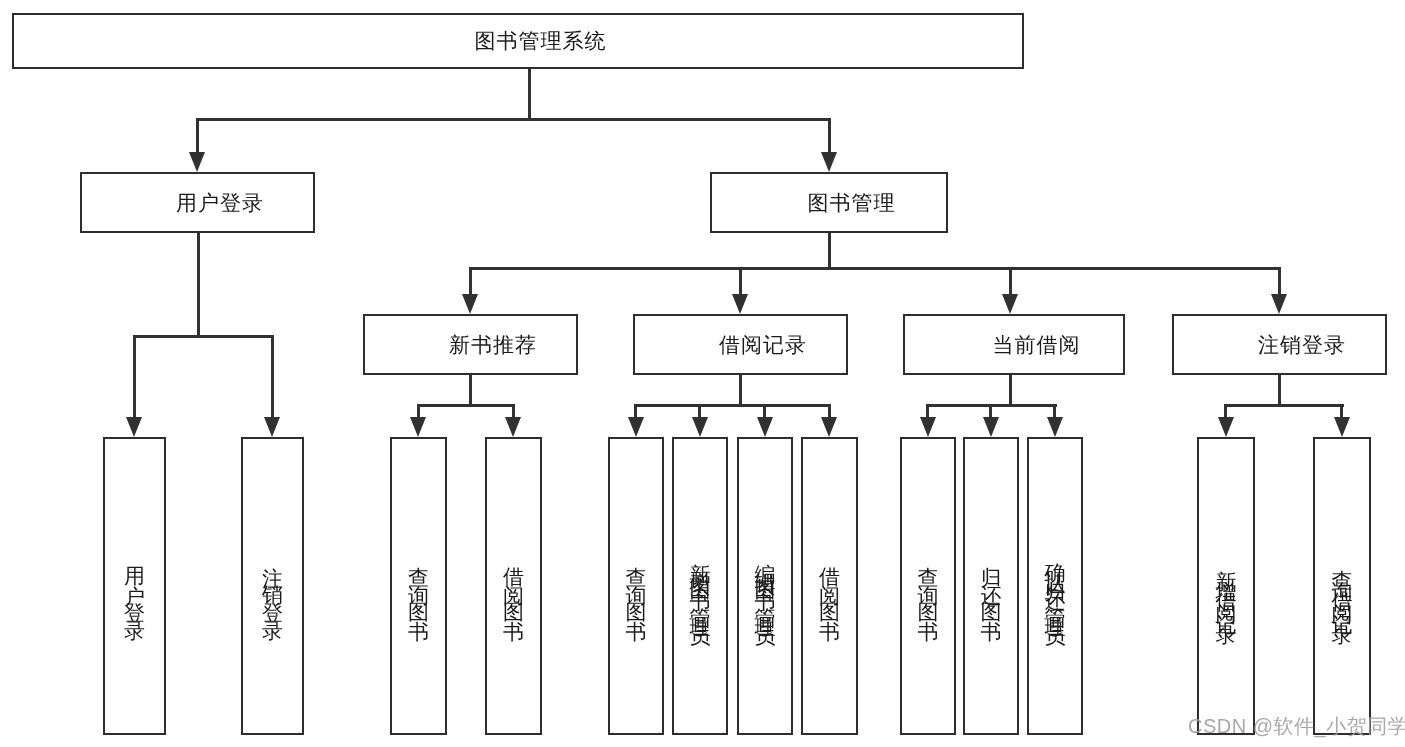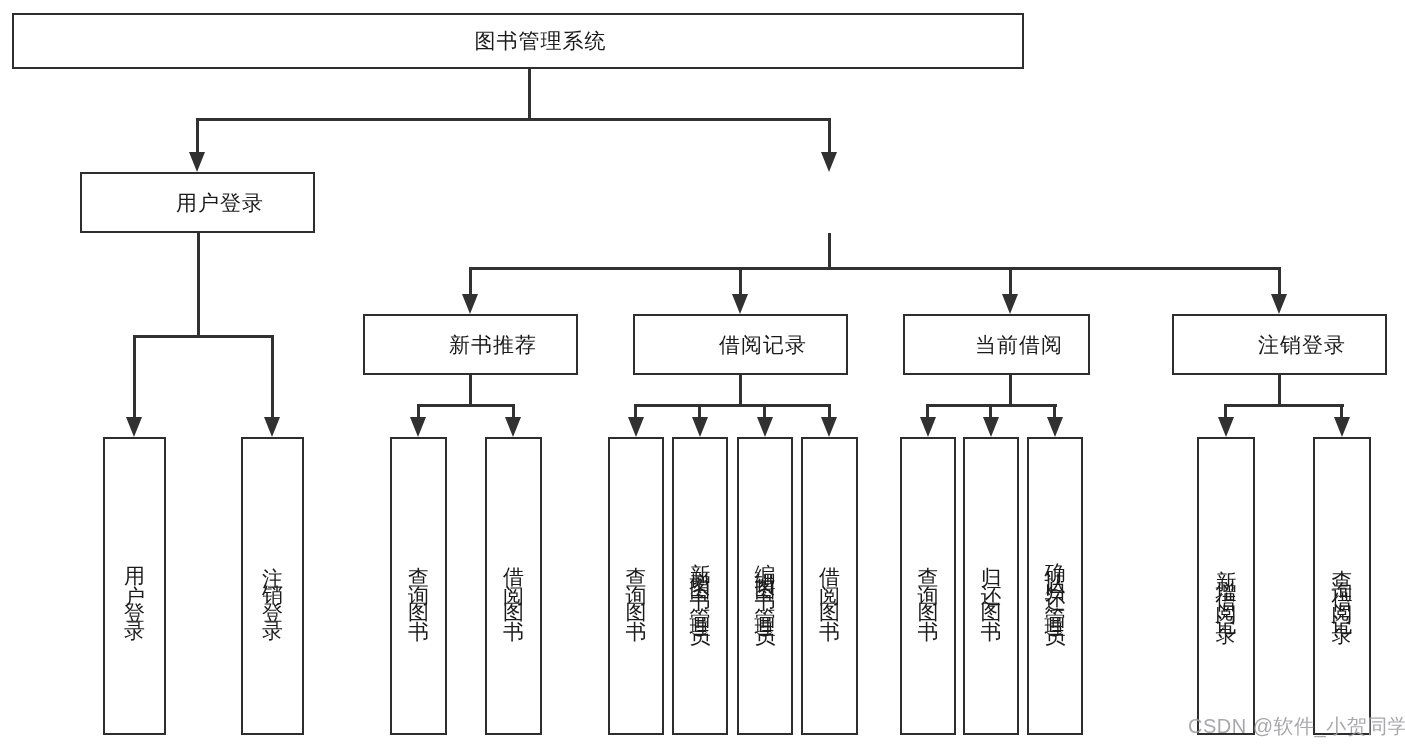--- a/index.html
+++ b/index.html
@@ -35,24 +35,25 @@
 </style>
 </head>
 <body>
 
 <div id="canvas">
 
   <div class="node" style="left:12px;top:13px;width:1012px;height:56px;">图书管理系统</div>
 
   <div class="node" style="left:80px;top:172px;width:235px;height:61px;">用户登录</div>
 
+  <div class="node" style="left:710px;top:172px;width:238px;height:61px;">图书管理</div>
 
   <div class="node" style="left:363px;top:314px;width:215px;height:61px;">新书推荐</div>
   <div class="node" style="left:633px;top:314px;width:215px;height:61px;">借阅记录</div>
-  <div class="node" style="left:903px;top:314px;width:187px;height:61px;">当前借阅</div>
+  <div class="node" style="left:903px;top:314px;width:222px;height:61px;">当前借阅</div>
   <div class="node" style="left:1172px;top:314px;width:215px;height:61px;">注销登录</div>
 
   <div class="leaf" style="left:103px;top:437px;width:63px;height:298px;">
        <span>用户登录</span>
     </div>
   <div class="leaf" style="left:241px;top:437px;width:63px;height:298px;">
        <span>注销登录</span>
     </div>
 
   <div class="leaf" style="left:390px;top:437px;width:57px;height:298px;">

